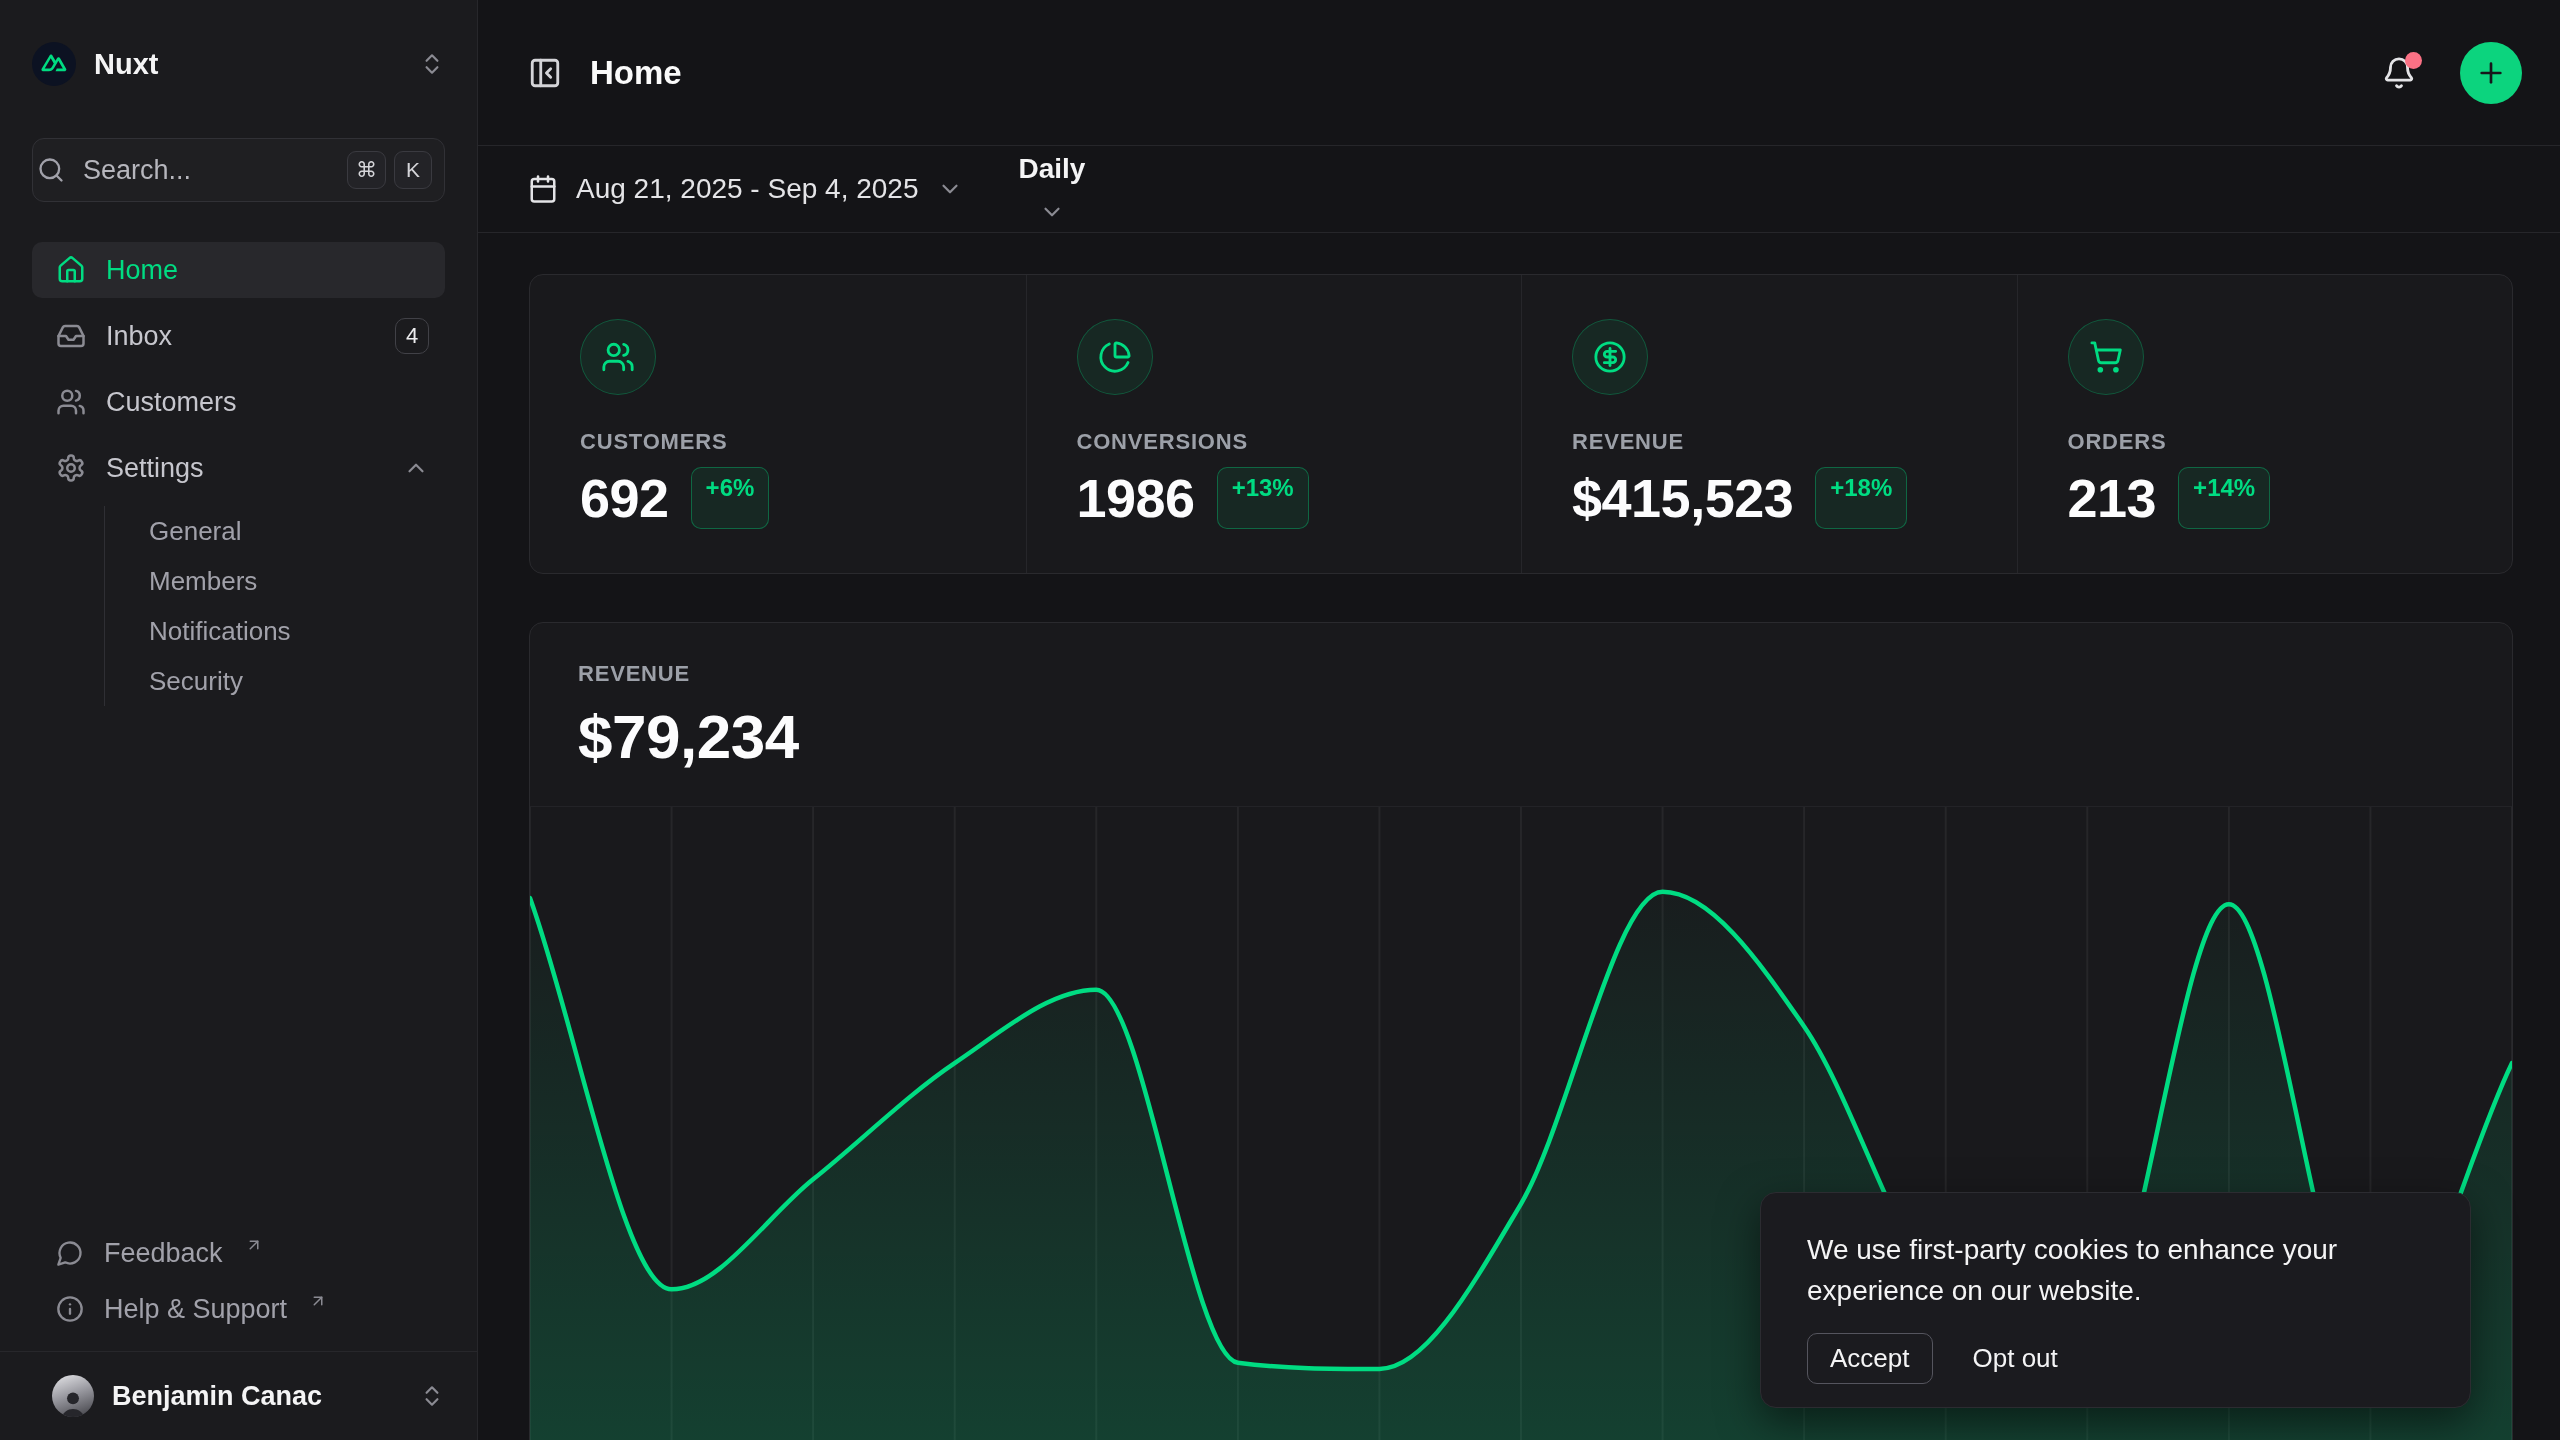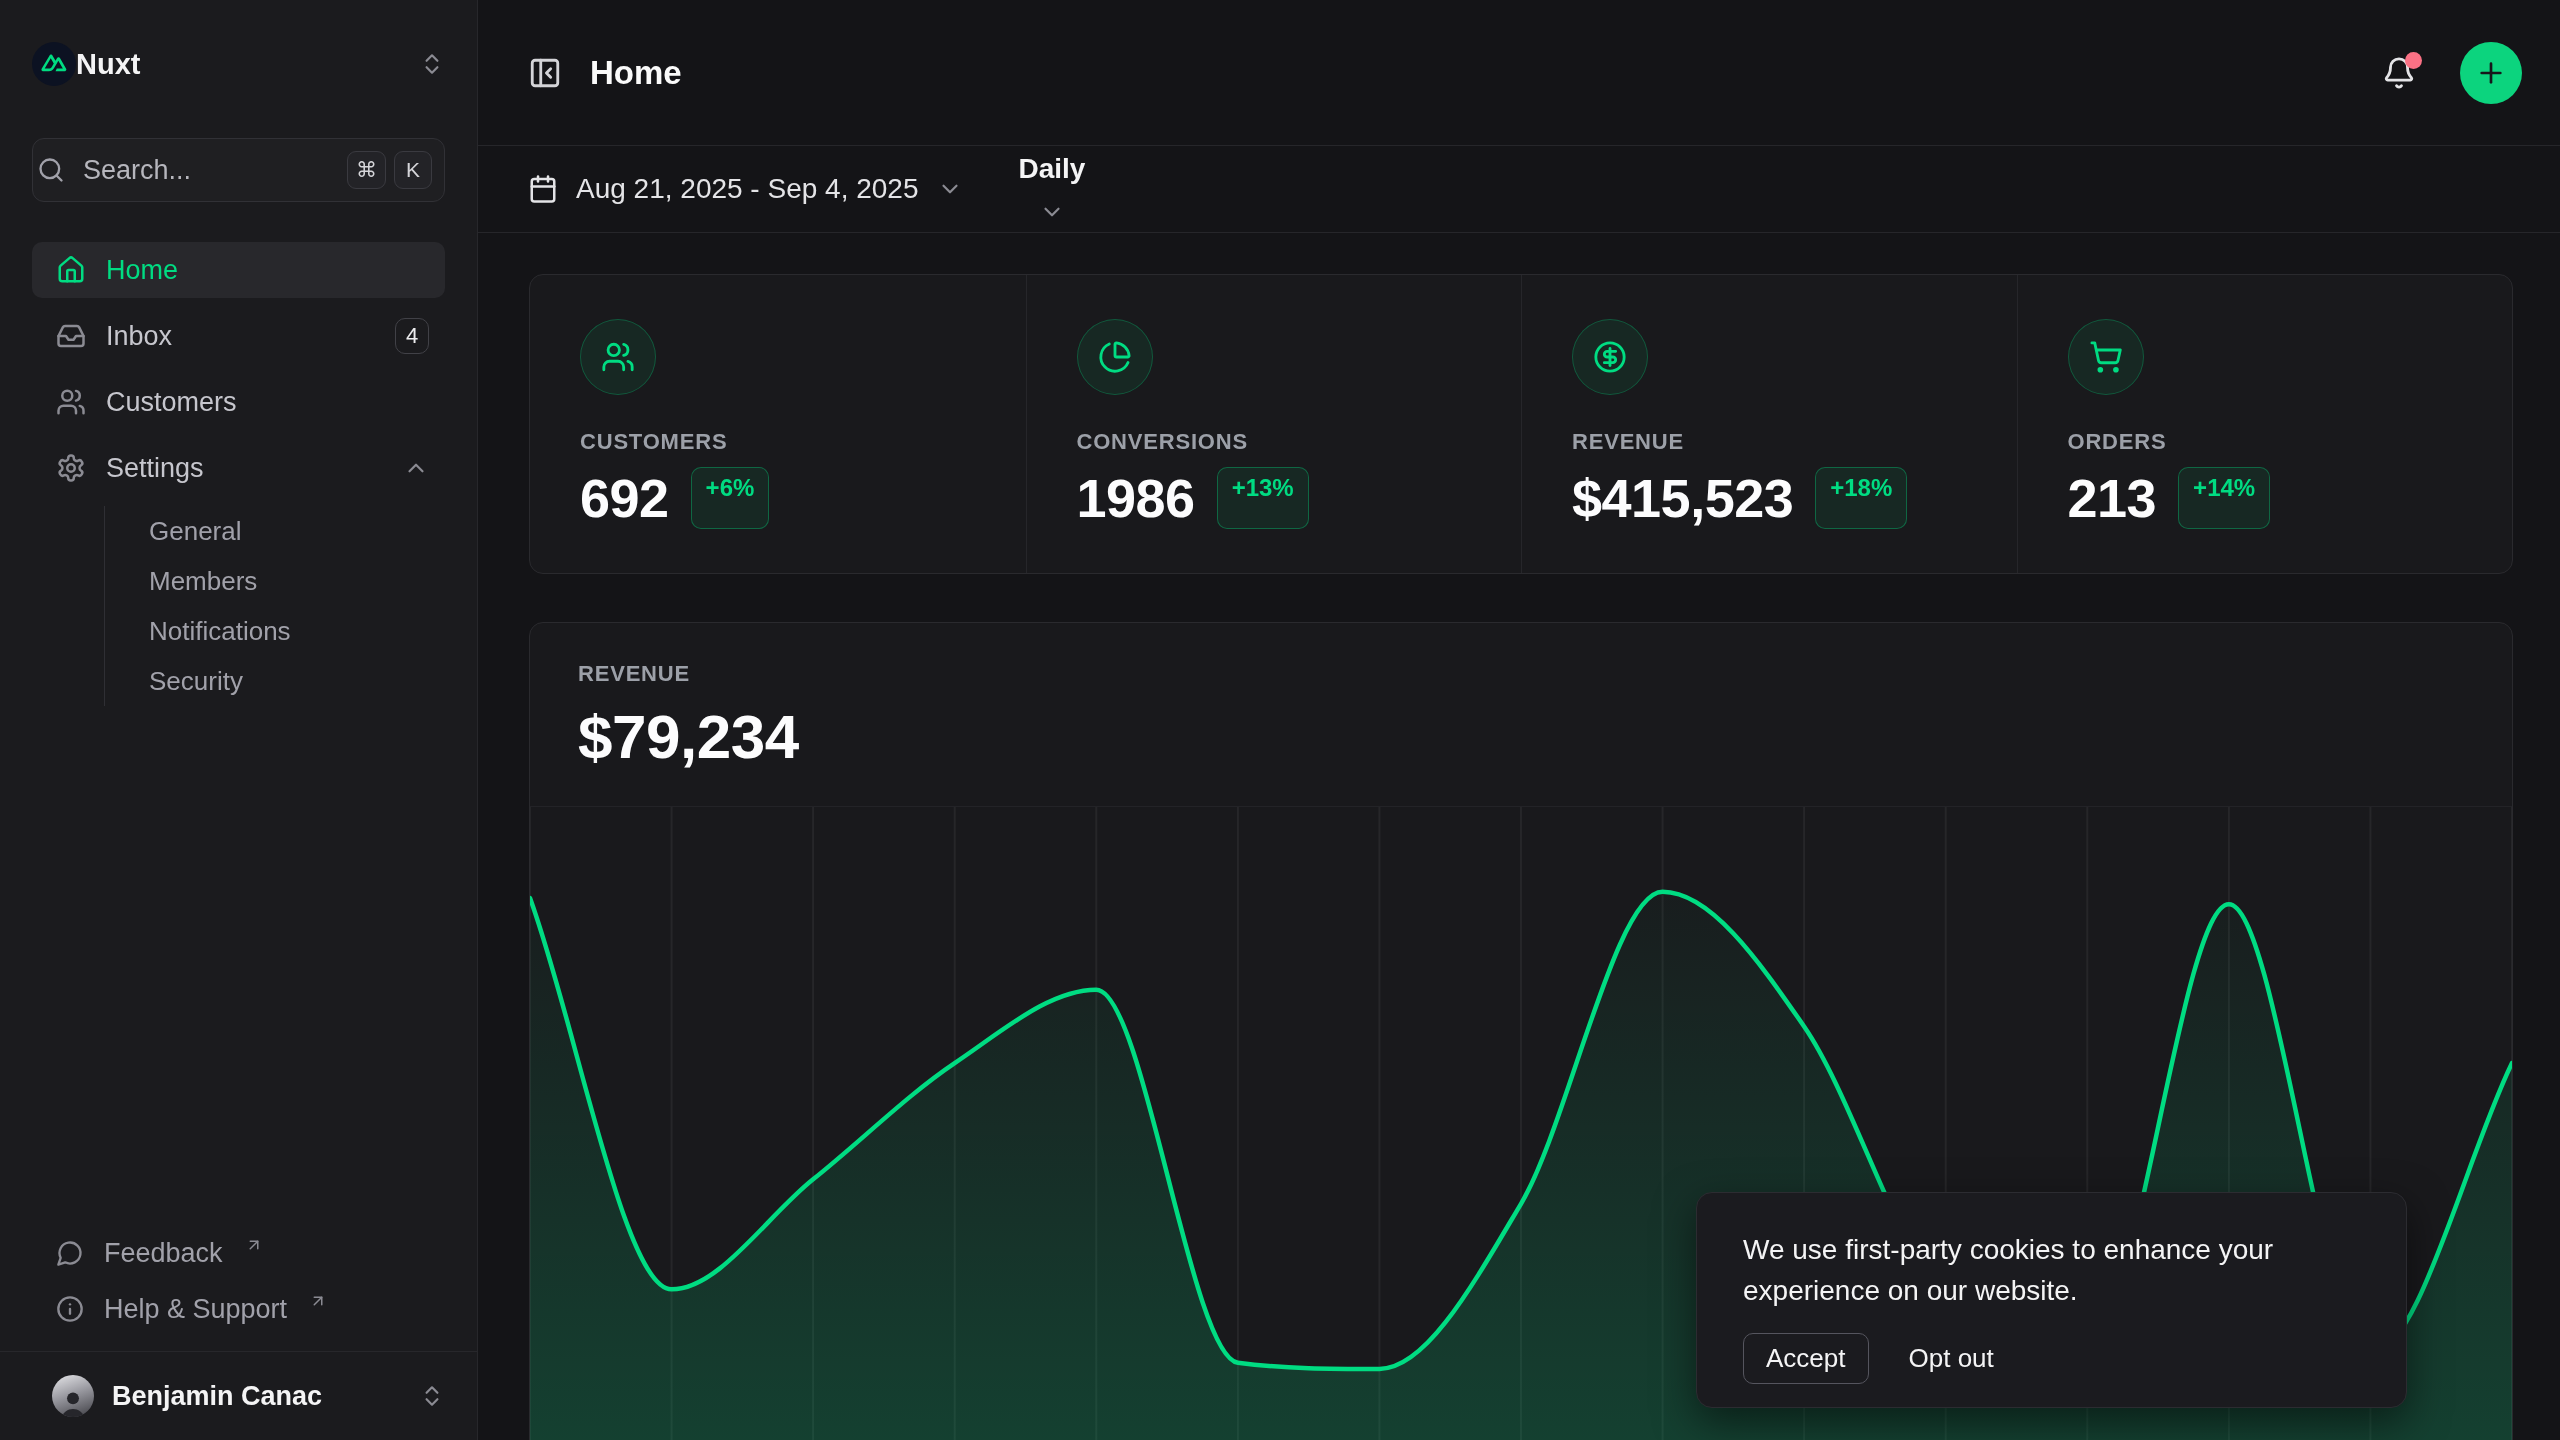--- a/index.html
+++ b/index.html
@@ -8,21 +8,21 @@
     background:#141417; color:#fafafa;
     font-family:"Liberation Sans","DejaVu Sans",sans-serif;
     display:flex;
   }
   svg { display:block; }
   .ico { stroke:currentColor; fill:none; stroke-width:2; stroke-linecap:round; stroke-linejoin:round; }
 
   
   .sidebar { width:478px; flex:none; background:#1b1b1e; border-right:1px solid #27272b;
              display:flex; flex-direction:column; padding:36px 32px 0; position:relative; }
-  .logo-row { display:flex; align-items:center; height:56px; cursor:pointer;justify-content:center; }
+  .logo-row { display:flex; align-items:center; gap:18px; height:56px; cursor:pointer;justify-content:center; }
   .logo-circle { width:44px; height:44px; border-radius:50%; background:#0c1222;
                  display:flex; align-items:center; justify-content:center; }
   .logo-name { font-size:29px; font-weight:600; color:#f4f4f5; flex:1; }
   .muted-ic { color:#8b8b93; }
   .dim-ic { color:#a1a1aa; }
 
   .searchbox { margin-top:46px; height:64px; border:1px solid #313136; border-radius:12px;
                background:rgba(255,255,255,0.02); display:flex; align-items:center;
                padding:0 12px 0 4px; gap:18px; cursor:text; }
   .searchbox .ph { flex:1; font-size:27px; color:#b6b6bd; }
@@ -87,21 +87,21 @@
   .revenue-card { margin-top:48px; background:#19191c; border:1px solid #2a2a2e; border-radius:14px;
                   height:902px; overflow:hidden; }
   .revenue-head { padding:38px 48px 34px; }
   .revenue-label { font-size:22px; font-weight:600; letter-spacing:0.8px; color:#9ca0a8; }
   .revenue-value { margin-top:14px; font-size:62px; font-weight:700; color:#fcfcfd; letter-spacing:-0.5px; }
   .chart-wrap { border-top:1px solid #232327; height:636px; }
   .chart-svg { width:100%; height:100%; }
   .gridlines line { stroke:rgba(255,255,255,0.06); stroke-width:2; }
 
   
-  .cookie-banner { position:fixed; left:1696px; top:1192px; width:711px; height:216px;
+  .cookie-banner { position:fixed; left:1760px; top:1192px; width:711px; height:216px;
                    background:#1b1b1f; border:1px solid #2c2c31; border-radius:16px;
                    padding:36px 46px; box-shadow:0 14px 40px rgba(0,0,0,0.5); z-index:50; }
   .cookie-text { font-size:28px; line-height:41px; color:#f4f4f5; max-width:560px; }
   .cookie-actions { margin-top:22px; display:flex; align-items:center; gap:40px; }
   .accept-btn { background:transparent; border:1px solid #55555e; border-radius:10px; color:#f4f4f5;
                 font-size:26px; padding:9px 22px; cursor:pointer; font-family:inherit; }
   .optout-btn { background:none; border:none; color:#f4f4f5; font-size:26px; cursor:pointer; font-family:inherit; }
 </style>
 </head>
 <body>

